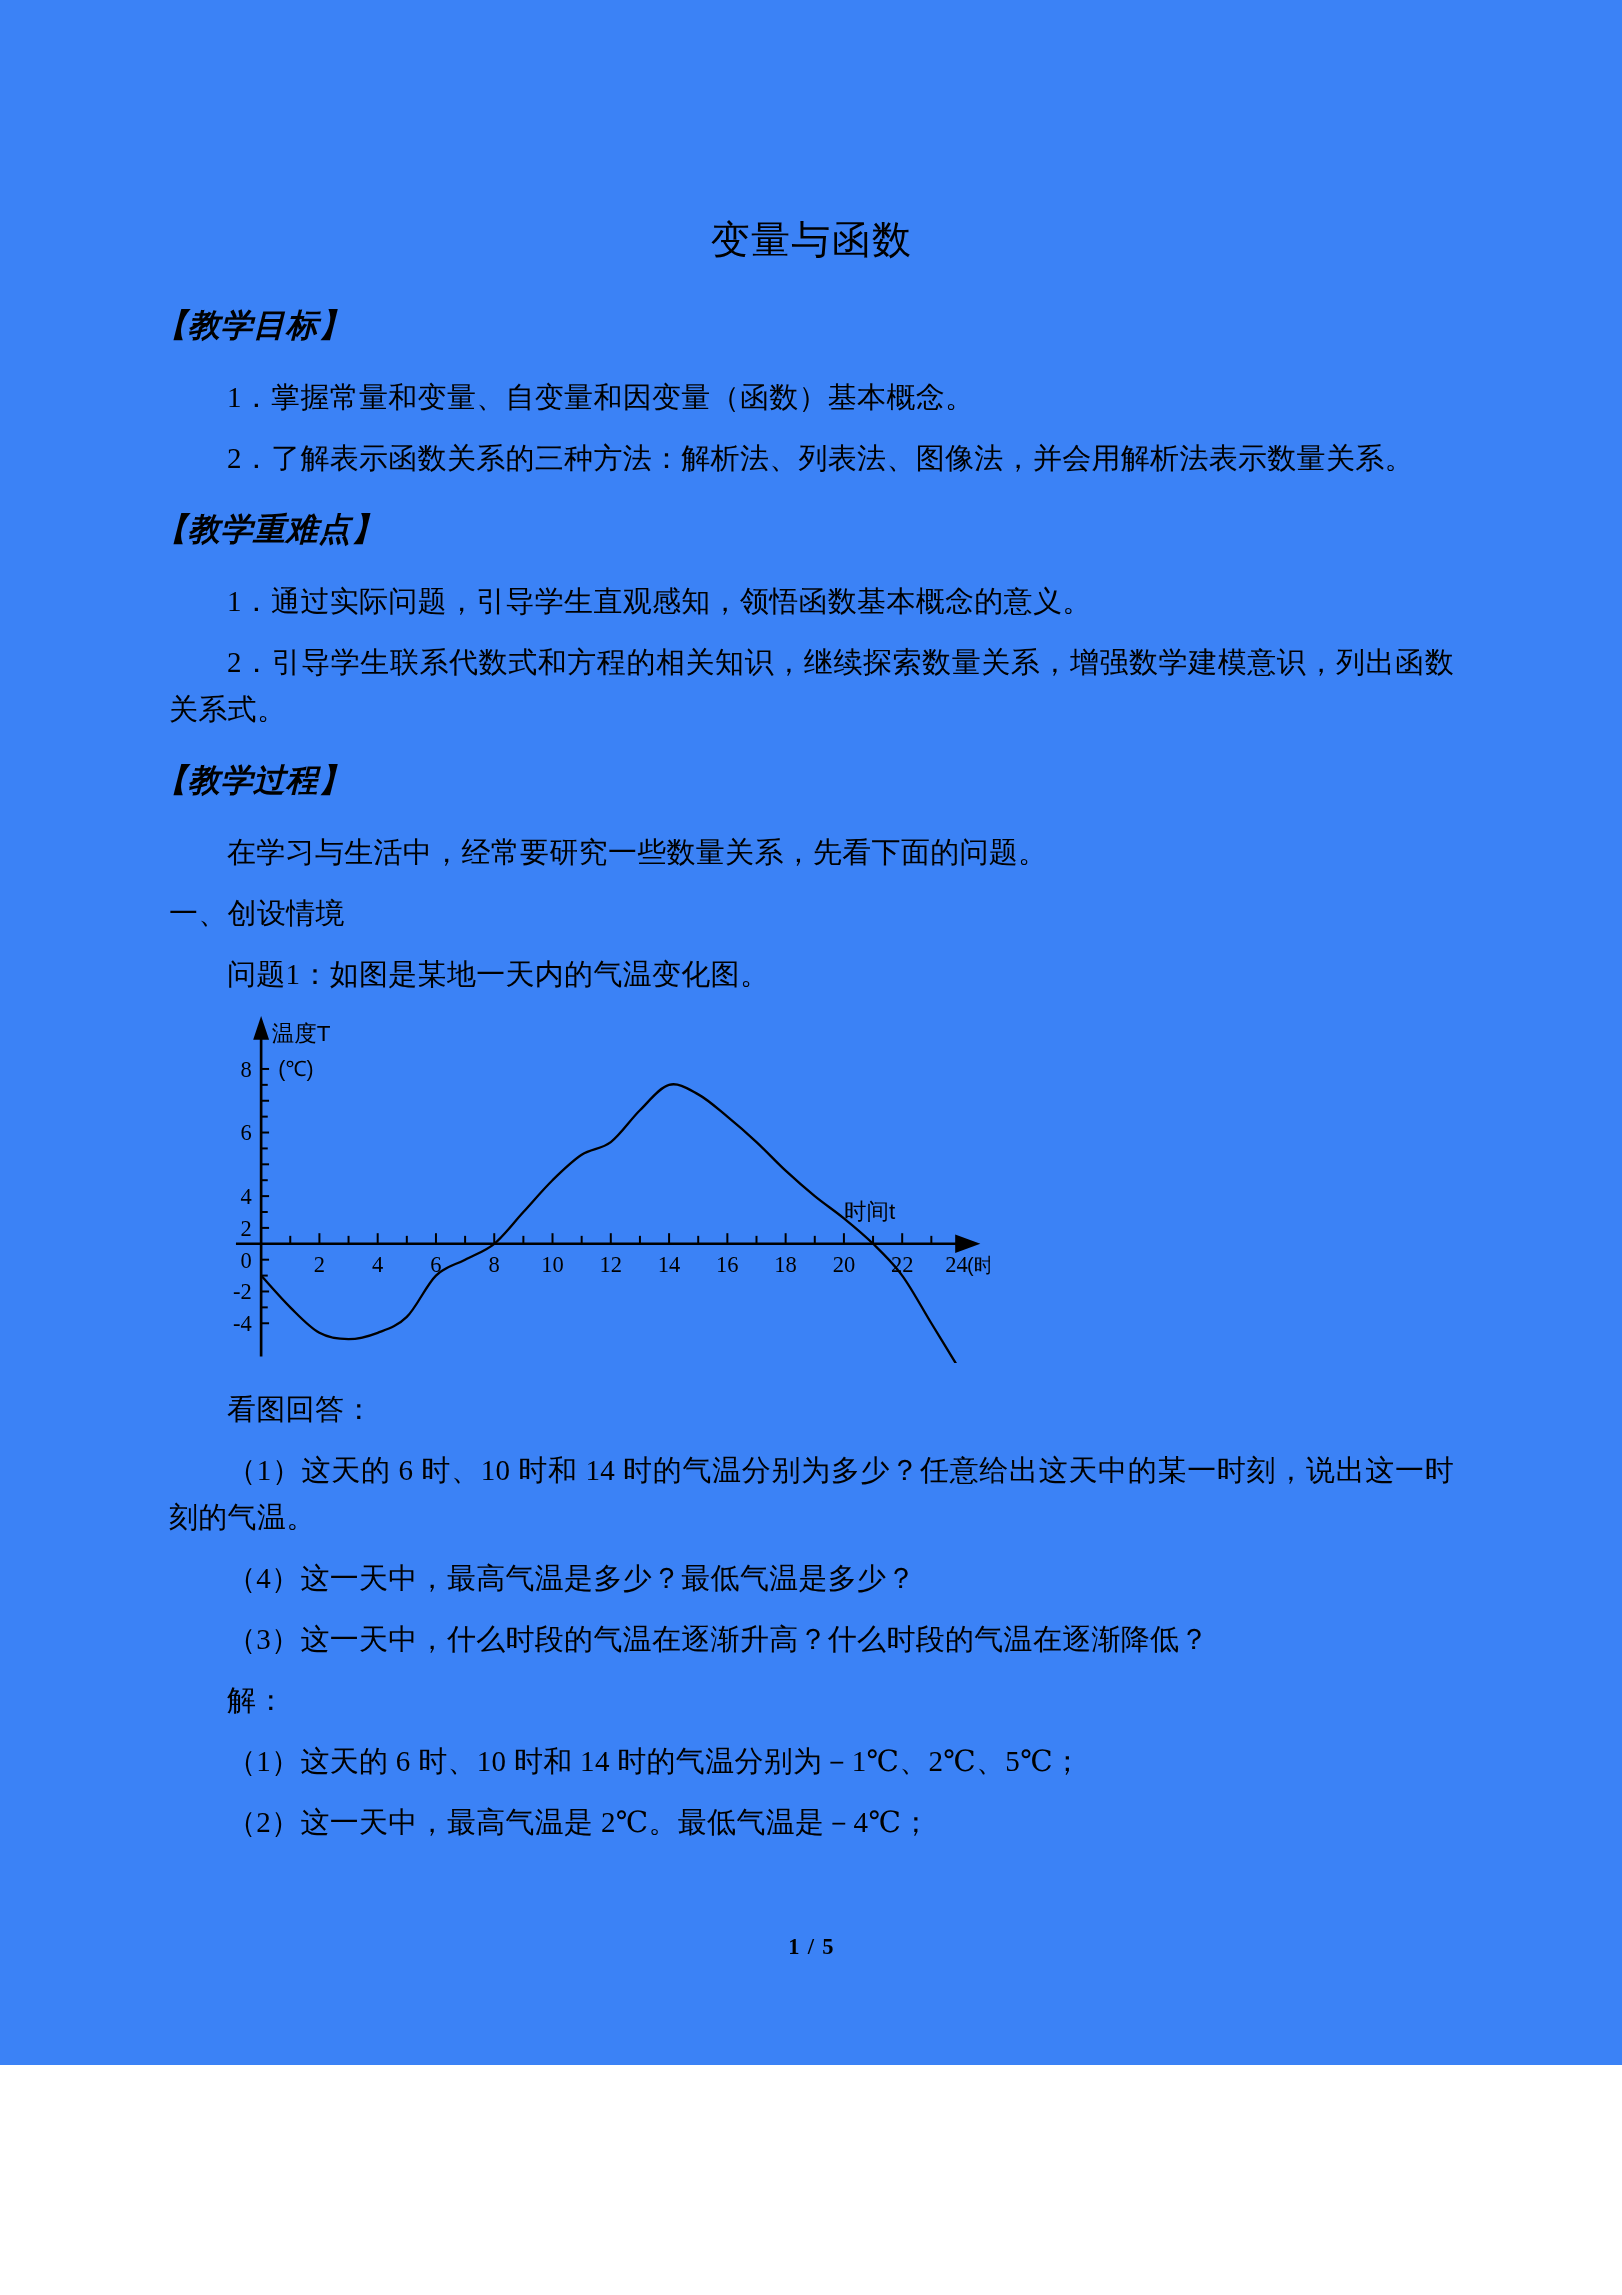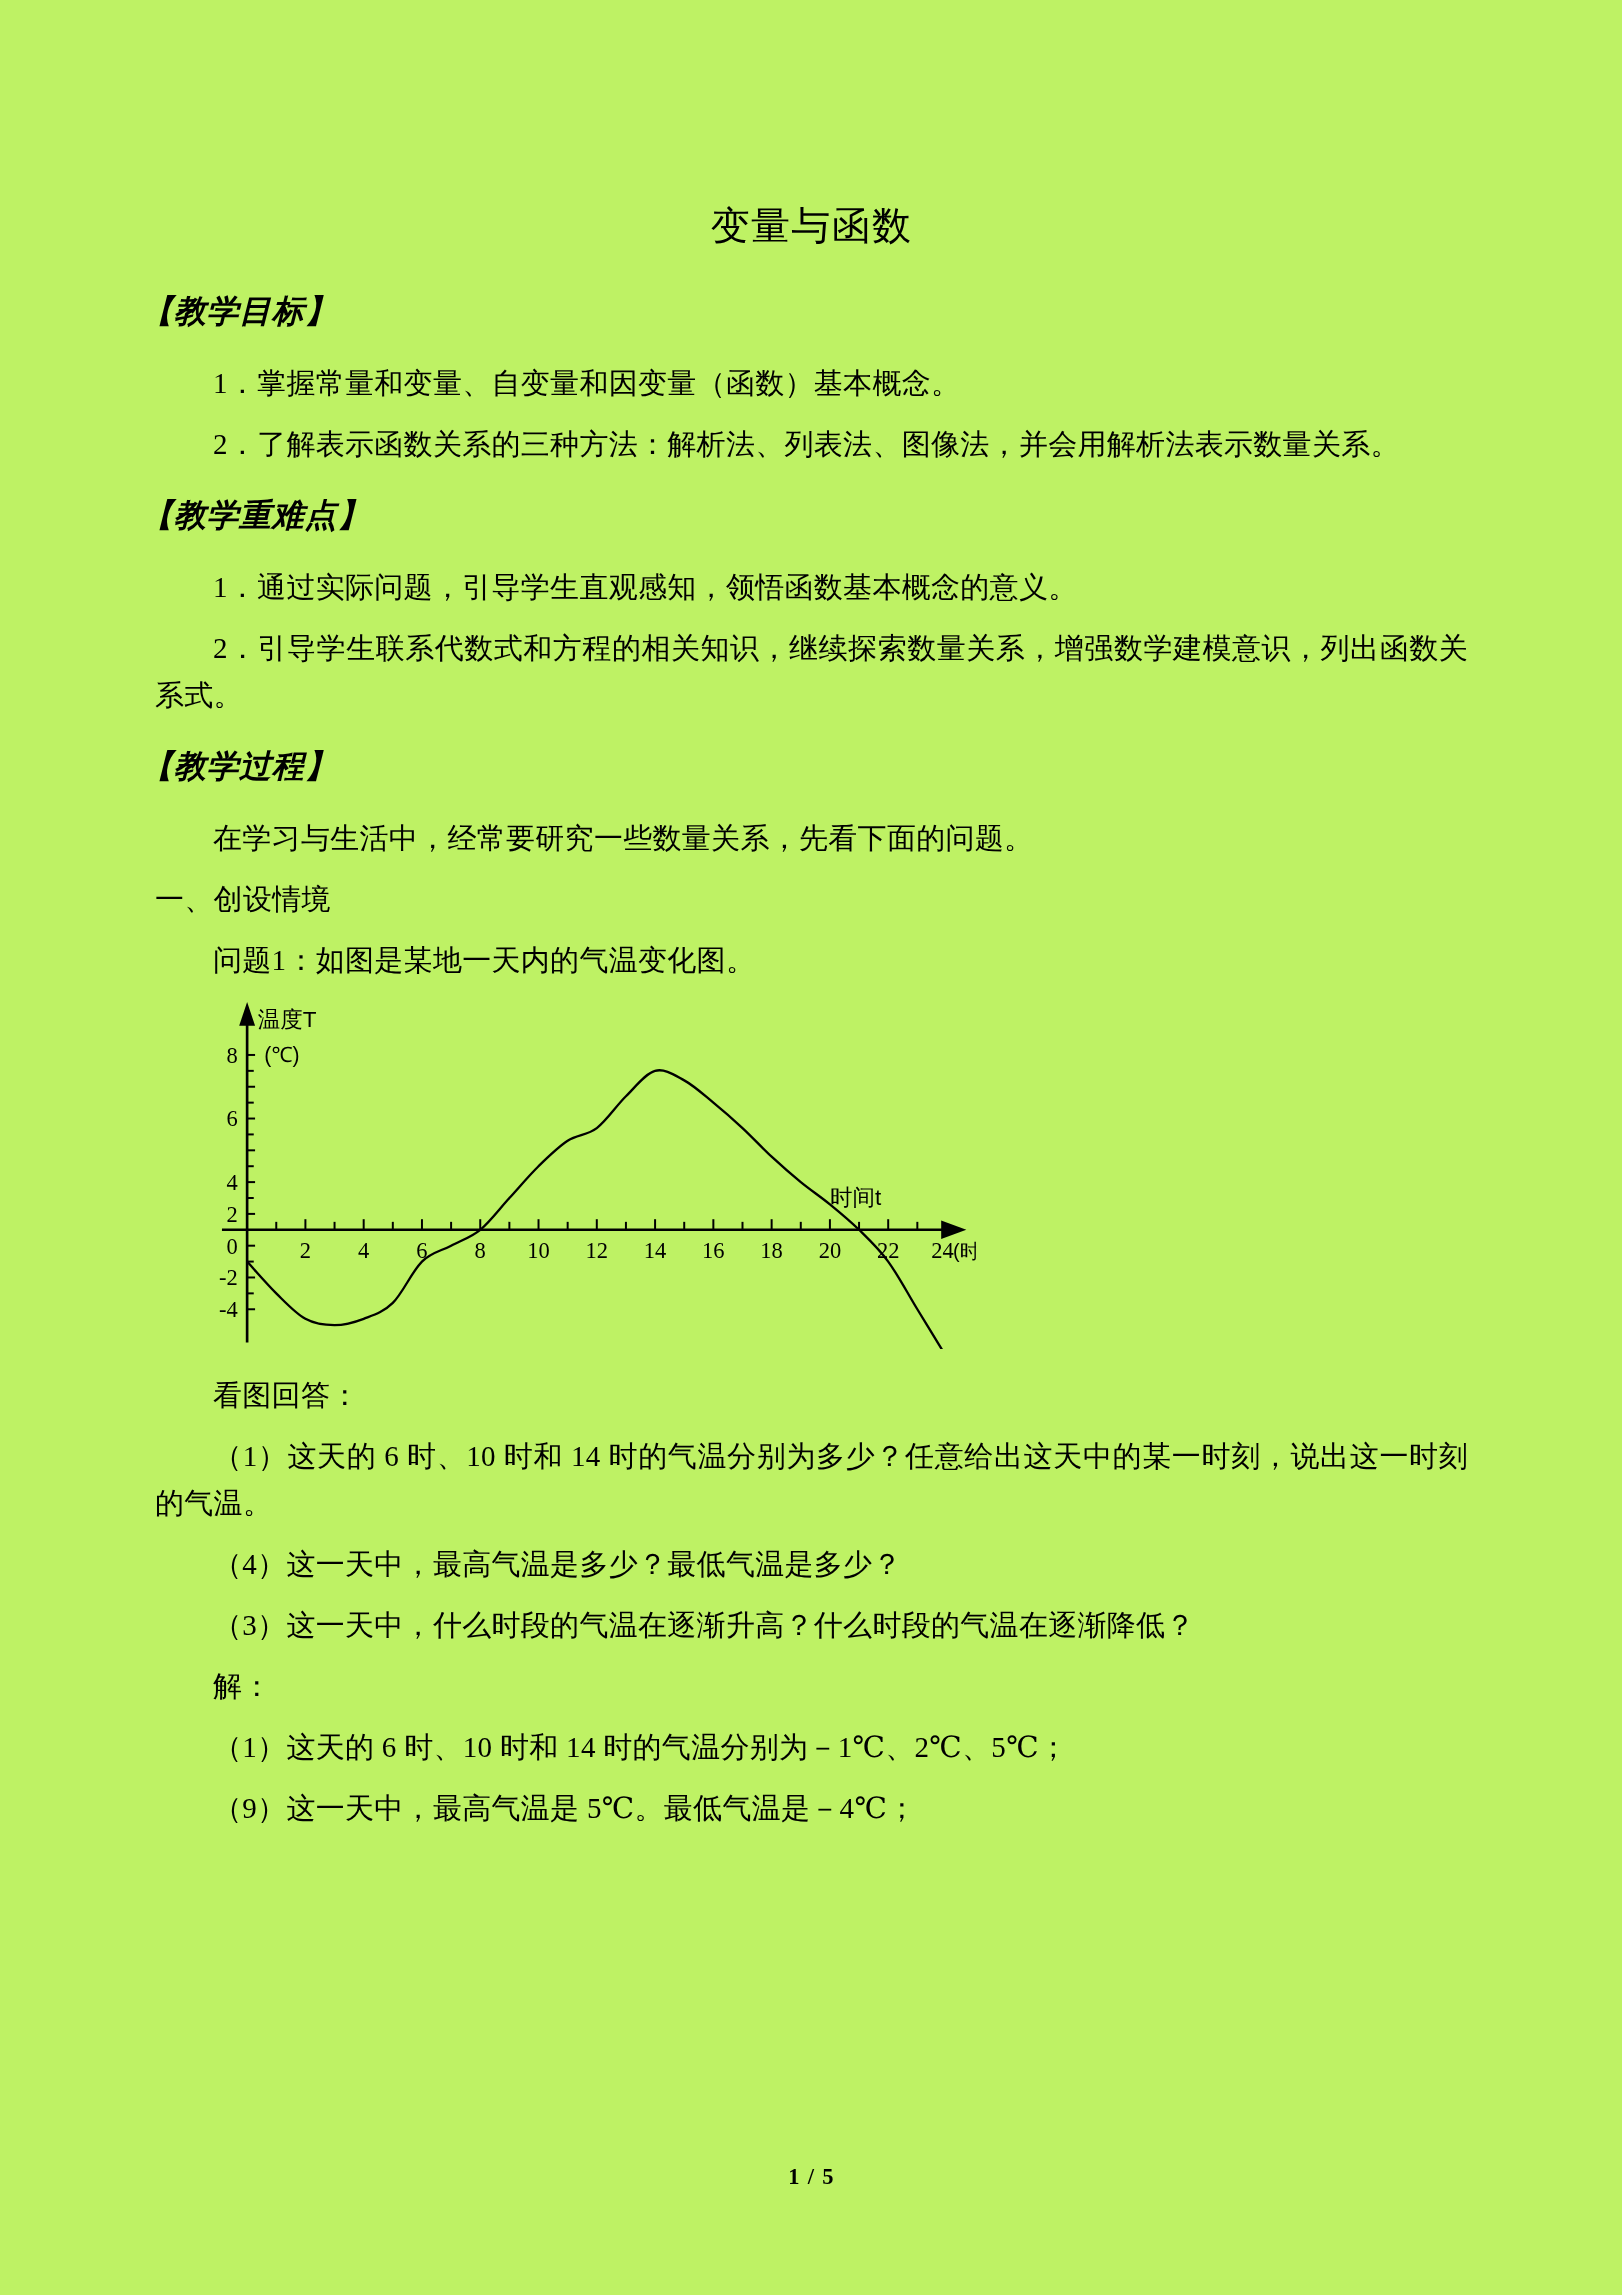--- a/index.html
+++ b/index.html
@@ -8,25 +8,25 @@
     padding: 0;
     background: #ffffff;
   }
   body {
     font-family: "Liberation Serif", "DejaVu Serif", serif;
     color: #000000;
   }
   .page {
     position: relative;
     width: 1623px;
-    height: 2295px;
-    background: #bef264;
+    height: 2065px;
+    background: #3b82f6;
     overflow: hidden;
     box-sizing: border-box;
-    padding: 4px;
+    padding: 18px;
   }
   .doc-title {
     text-align: center;
     font-size: 39px;
     line-height: 1.2;
     font-weight: normal;
     margin: 0;
     padding-top: 199px;
     letter-spacing: 1.3px;
   }
@@ -196,20 +196,20 @@
       </svg>
     </div>
 
     <div class="gap-sm"></div>
     <p class="body-line indent1">看图回答：</p>
     <p class="body-line indent1">（1）这天的 6 时、10 时和 14 时的气温分别为多少？任意给出这天中的某一时刻，说出这一时刻的气温。</p>
     <p class="body-line indent1">（4）这一天中，最高气温是多少？最低气温是多少？</p>
     <p class="body-line indent1">（3）这一天中，什么时段的气温在逐渐升高？什么时段的气温在逐渐降低？</p>
     <p class="body-line indent1">解：</p>
     <p class="body-line indent1">（1）这天的 6 时、10 时和 14 时的气温分别为－1℃、2℃、5℃；</p>
-    <p class="body-line indent1">（9）这一天中，最高气温是 5℃。最低气温是－4℃；</p>
+    <p class="body-line indent1">（2）这一天中，最高气温是 2℃。最低气温是－4℃；</p>
 
   </div>
 
   <div class="footer">1 / 5</div>
 
 </div>
 
 
 </body></html>

